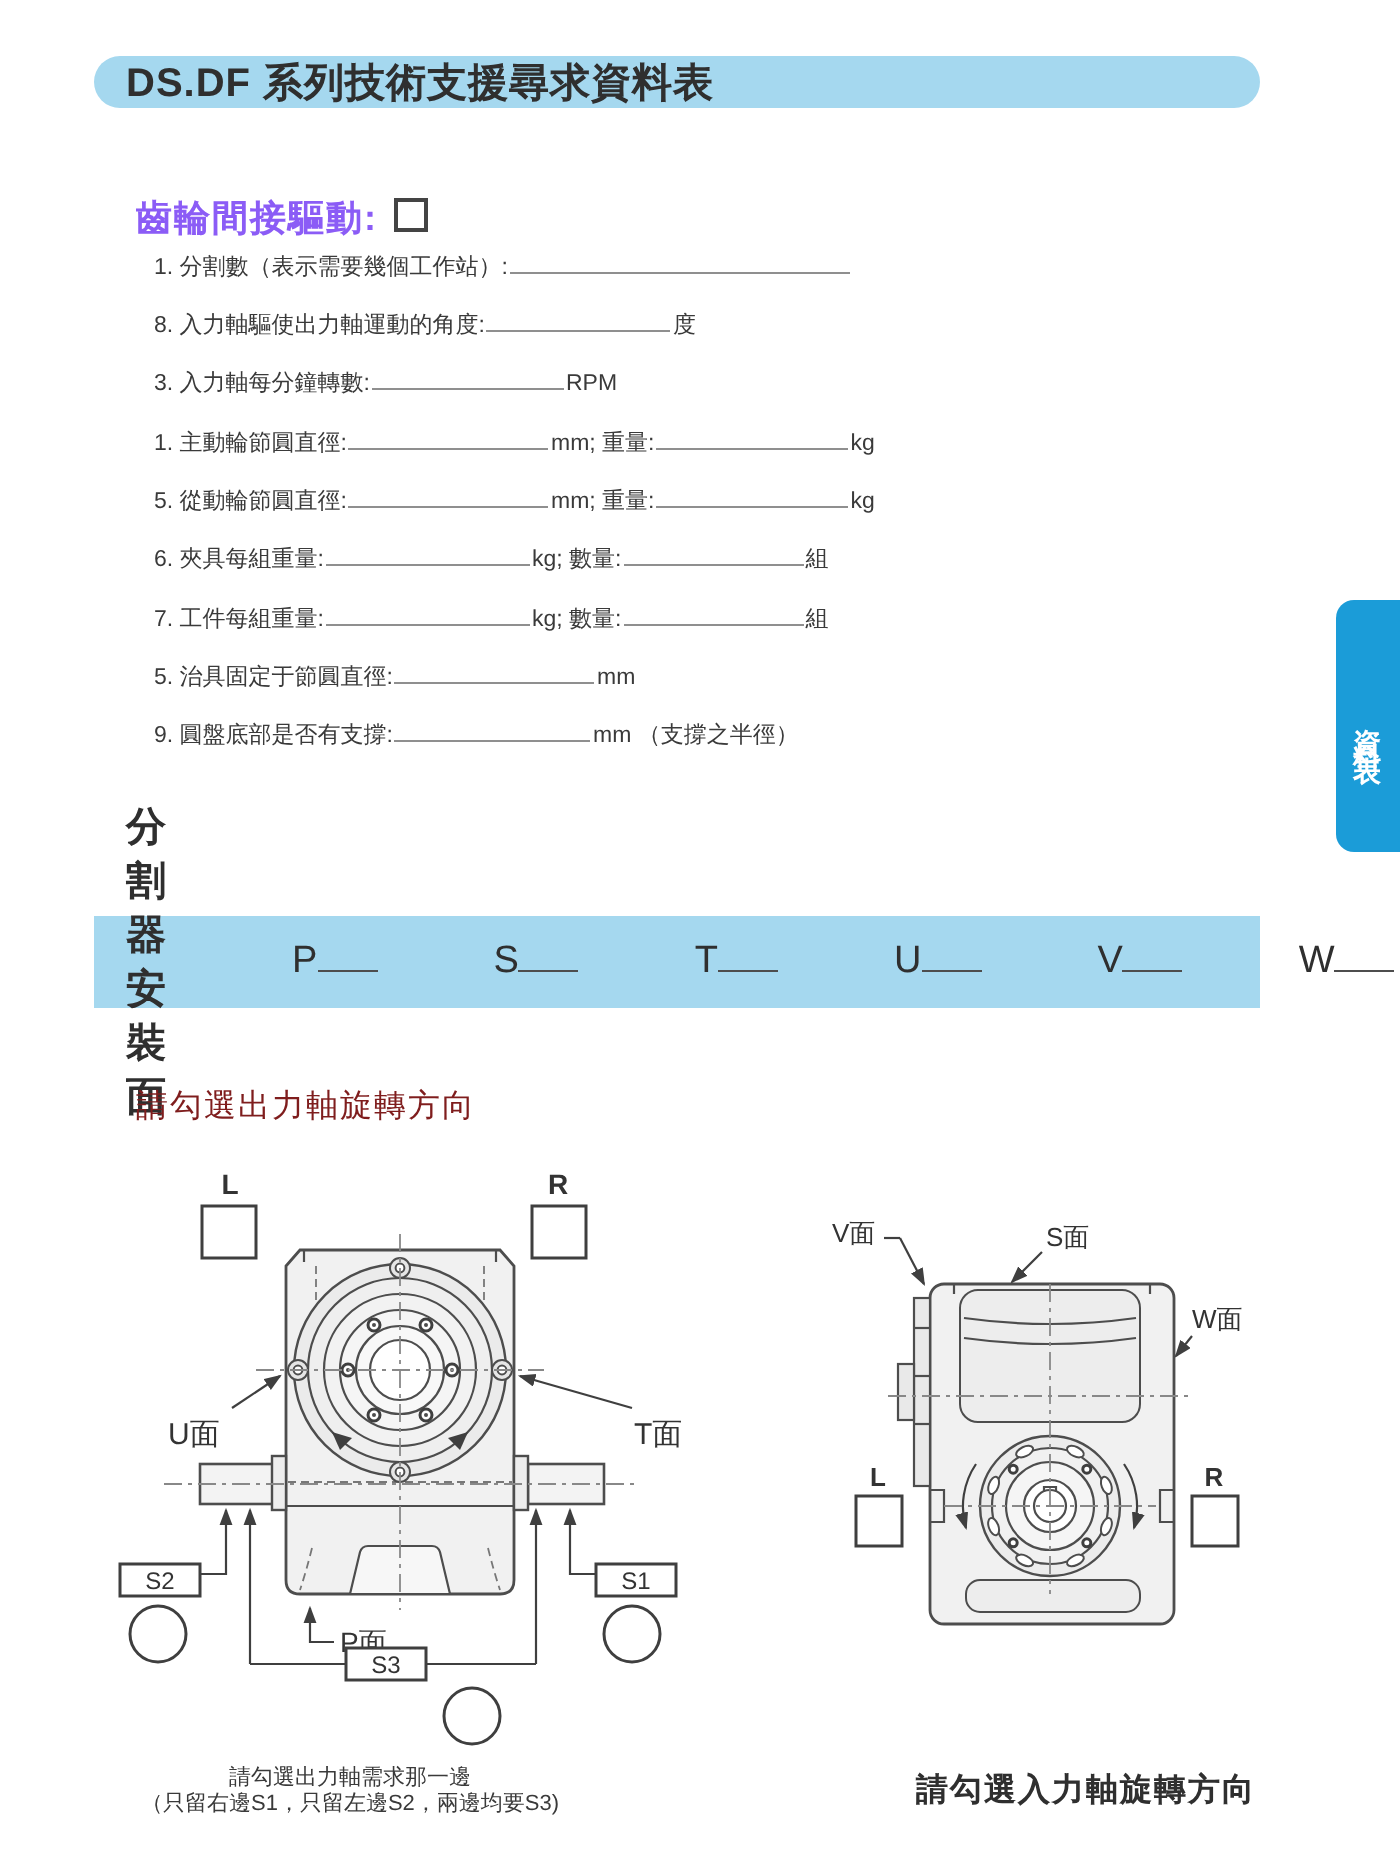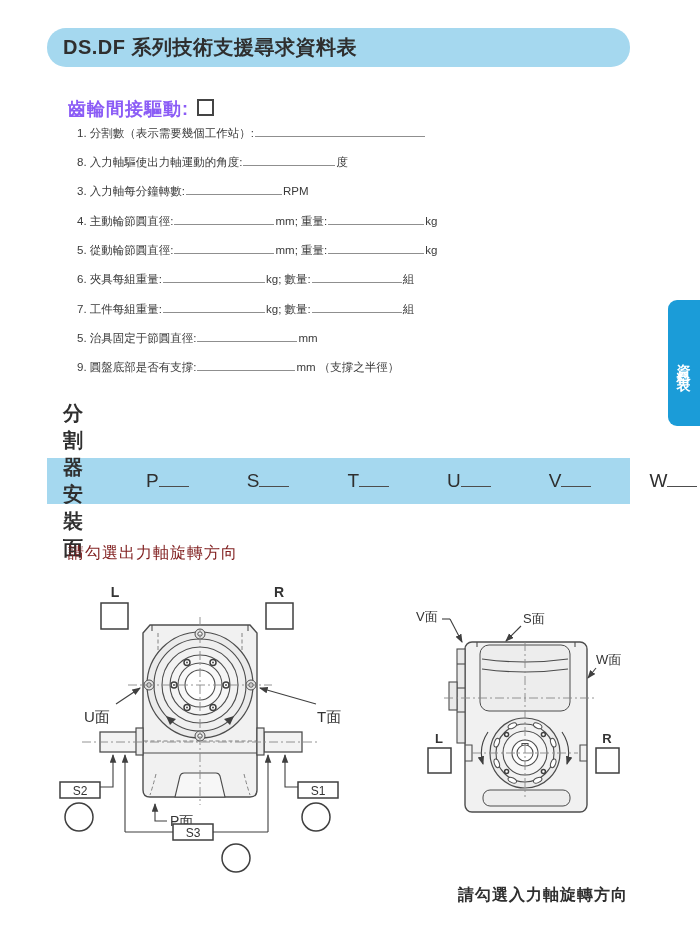--- a/index.html
+++ b/index.html
@@ -1,19 +1,19 @@
 <!DOCTYPE html>
 <html><head>
 <meta charset="utf-8">
 <style>
   html,body{margin:0;padding:0;background:#e8e8e8;}
   .page{position:relative;width:700px;height:929px;background:#ffffff;margin:0 auto;
         font-family:"Liberation Sans","DejaVu Sans",sans-serif;color:#333;overflow:hidden;}
   .banner{position:absolute;left:47px;width:583px;background:#a5d8ef;display:flex;align-items:center;}
-  .banner1{top:28px;height:39px;border-radius:19px;}
+  .banner1{top:28px;height:26px;border-radius:19px;}
   .banner1 .btxt{font-size:20px;font-weight:bold;color:#2f2f2f;padding-left:16px;letter-spacing:.5px;}
   .banner2{top:458px;height:46px;gap:45px;}
   .banner2 .b2title{font-size:20px;font-weight:bold;color:#2f2f2f;padding-left:16px;margin-right:18px;}
   .slot{font-size:19px;color:#2f2f2f;margin-right:13px;white-space:nowrap;}
   .sline{display:inline-block;width:30px;height:14px;border-bottom:1.6px solid #4d4d4d;}
   .section-title{position:absolute;left:68px;top:97px;font-size:18px;font-weight:bold;color:#8b5cf6;letter-spacing:1px;}
   .chk{display:inline-block;width:13px;height:13px;border:2px solid #444;margin-left:8px;vertical-align:-1px;background:#fff;}
   .frow{position:absolute;left:77px;font-size:11.5px;color:#3a3a3a;white-space:nowrap;}
   .fl{display:inline-block;border-bottom:1px solid #8f8f8f;height:12px;vertical-align:baseline;margin:0 1px;}
   .w170{width:170px}.w102{width:102px}.w100{width:100px}.w98{width:98px}.w96{width:96px}.w92{width:92px}.w90{width:90px}
@@ -49,21 +49,21 @@
   <div class="frow" style="top:124px">
     <span>1. 分割數（表示需要幾個工作站）:</span><span class="fl w170"></span><span></span>
   </div>
   <div class="frow" style="top:153px">
     <span>8. 入力軸驅使出力軸運動的角度:</span><span class="fl w92"></span><span>度</span>
   </div>
   <div class="frow" style="top:182px">
     <span>3. 入力軸每分鐘轉數:</span><span class="fl w96"></span><span>RPM</span>
   </div>
   <div class="frow" style="top:212px">
-    <span>4. 主動輪節圓直徑:</span><span class="fl w100"></span><span>mm;  重量:</span><span class="fl w96"></span><span>kg</span>
+    <span>1. 主動輪節圓直徑:</span><span class="fl w100"></span><span>mm;  重量:</span><span class="fl w96"></span><span>kg</span>
   </div>
   <div class="frow" style="top:241px">
     <span>5. 從動輪節圓直徑:</span><span class="fl w100"></span><span>mm;  重量:</span><span class="fl w96"></span><span>kg</span>
   </div>
   <div class="frow" style="top:270px">
     <span>6. 夾具每組重量:</span><span class="fl w102"></span><span>kg;  數量:</span><span class="fl w90"></span><span>組</span>
   </div>
   <div class="frow" style="top:300px">
     <span>7. 工件每組重量:</span><span class="fl w102"></span><span>kg;  數量:</span><span class="fl w90"></span><span>組</span>
   </div>
@@ -245,15 +245,19 @@
       <line class="ldr" x1="196" y1="78" x2="188" y2="88" marker-end="url(#ah2)"></line>
     </g>
     <g>
       <text x="39" y="153" text-anchor="middle" font-size="13" font-weight="bold">L</text>
       <rect x="28" y="158" width="23" height="25" class="box"></rect>
       <text x="207" y="153" text-anchor="middle" font-size="13" font-weight="bold">R</text>
       <rect x="196" y="158" width="23" height="25" class="box"></rect>
     </g>
   </svg>
 
+  <div class="cap-left">
+    <div>請勾選出力軸需求那一邊</div>
+    <div>（只留右邊S1，只留左邊S2，兩邊均要S3)</div>
+  </div>
   <div class="cap-right">請勾選入力軸旋轉方向</div>
 
 </div>
 
 </body></html>

